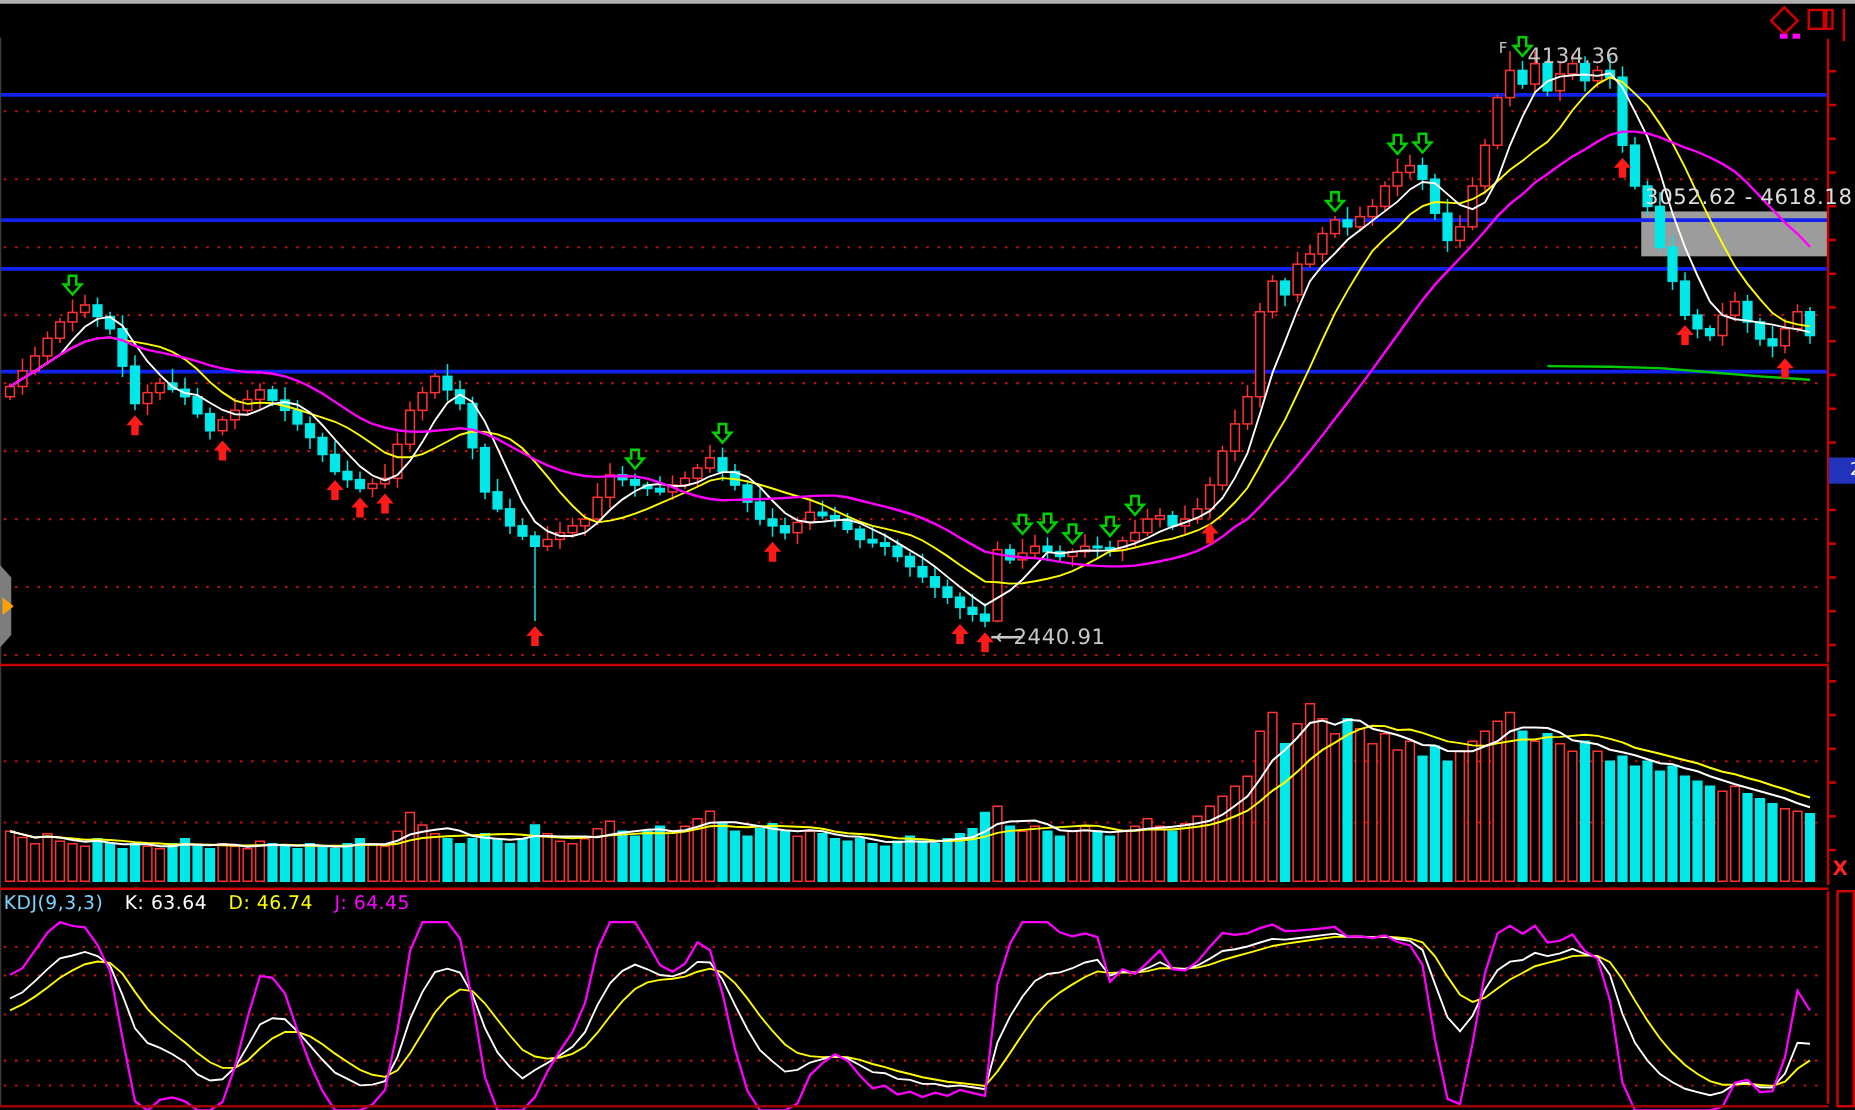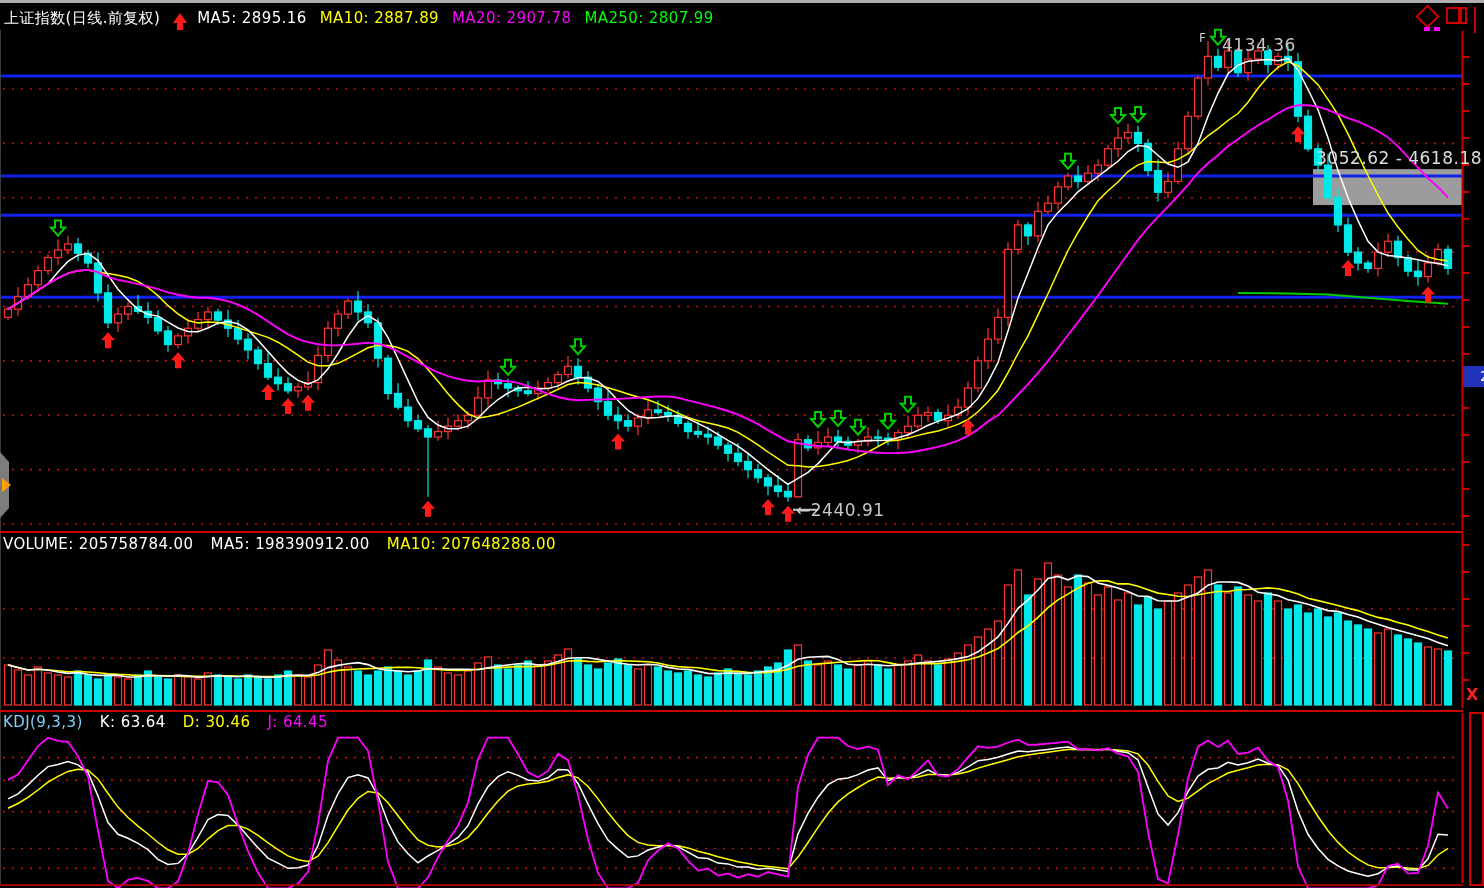--- a/index.html
+++ b/index.html
@@ -704,56 +704,43 @@
       <line x1="3" y1="848.5" x2="1460" y2="848.5" stroke="#bb1111" stroke-width="1.7" stroke-dasharray="2 7"></line>
       <line x1="3" y1="868.38" x2="1460" y2="868.38" stroke="#bb1111" stroke-width="1.7" stroke-dasharray="2 7"></line>
       <polyline fill="none" stroke="#ffff00" stroke-width="1.5" points="8,808.3 18,803.5 28,797.3 38,790.0 48,782.2 58,776.3 68,771.4 78,769.2 88,770.3 98,778.9 108,793.5 118,807.1 128,817.5 138,826.1 148,834.0 158,842.5 168,849.8 178,854.3 188,854.2 198,848.5 208,838.8 218,830.7 228,825.6 238,825.5 248,829.1 258,835.4 268,842.9 278,849.6 288,855.9 298,859.8 308,861.5 318,856.2 328,842.6 338,826.2 348,810.0 358,798.3 368,791.5 378,792.9 388,802.8 398,815.8 408,828.4 418,839.9 428,845.2 438,846.9 448,846.0 458,843.1 468,837.3 478,826.2 488,813.0 498,800.9 508,791.2 518,785.9 528,783.9 538,783.0 548,781.3 558,777.4 568,774.9 578,777.8 588,786.5 598,798.9 608,812.6 618,824.8 628,835.6 638,842.4 648,844.9 658,845.7 668,845.4 678,845.8 688,847.9 698,851.2 708,853.7 718,856.8 728,859.2 738,861.8 748,863.6 758,865.4 768,866.4 778,867.5 788,868.8 798,857.1 808,842.5 818,827.4 828,813.2 838,801.9 848,793.9 858,787.5 868,781.6 878,777.1 888,778.3 898,777.9 908,778.0 918,776.9 928,774.5 938,774.6 948,774.9 958,774.1 968,771.7 978,768.1 988,765.2 998,762.5 1008,759.7 1018,756.8 1028,755.1 1038,753.6 1048,752.2 1058,750.8 1068,749.5 1078,749.5 1088,749.4 1098,749.6 1108,749.4 1118,750.0 1128,750.9 1138,753.9 1148,765.0 1158,781.3 1168,795.9 1178,801.5 1188,798.2 1198,790.8 1208,783.6 1218,778.4 1228,773.0 1238,770.3 1248,767.8 1258,764.9 1268,764.3 1278,764.7 1288,769.8 1298,783.6 1308,800.5 1318,816.5 1328,830.8 1338,842.4 1348,852.0 1358,859.2 1368,864.9 1378,867.8 1388,867.6 1398,867.0 1408,868.0 1418,868.7 1428,865.4 1438,855.0 1448,848.3"></polyline>
       <polyline fill="none" stroke="#ffffff" stroke-width="1.5" points="8,798.8 18,793.8 28,784.9 38,775.3 48,766.6 58,764.4 68,761.5 78,764.8 88,772.5 98,796.1 108,822.6 118,834.3 128,838.3 138,843.4 148,849.7 158,859.5 168,864.4 178,863.4 188,853.9 198,837.1 208,819.5 218,814.6 228,815.4 238,825.1 248,836.5 258,847.8 268,858.1 278,863.1 288,868.3 298,867.7 308,865.0 318,845.5 328,815.4 338,793.5 348,777.6 358,774.9 368,778.0 378,795.7 388,822.5 398,841.9 408,853.7 418,862.7 428,856.0 438,850.3 448,844.2 458,837.4 468,825.7 478,803.9 488,786.7 498,776.7 508,771.7 518,775.4 528,780.0 538,781.1 548,777.8 558,769.5 568,770.0 578,783.5 588,804.1 598,823.6 608,840.1 618,849.1 628,857.3 638,855.9 648,850.0 658,847.3 668,844.7 678,846.7 688,852.2 698,857.7 708,858.6 718,863.1 728,863.9 738,867.1 748,867.1 758,869.2 768,868.3 778,869.8 788,871.4 798,833.8 808,813.3 818,797.2 828,784.7 838,779.2 848,777.9 858,774.6 868,770.0 878,767.9 888,780.6 898,777.0 908,778.4 918,774.6 928,769.8 938,774.8 948,775.4 958,772.4 968,766.9 978,760.8 988,759.4 998,757.2 1008,754.0 1018,751.1 1028,751.7 1038,750.6 1048,749.4 1058,748.1 1068,746.9 1078,749.4 1088,749.4 1098,749.9 1108,749.0 1118,751.2 1128,752.7 1138,759.9 1148,787.3 1158,813.9 1168,825.0 1178,812.6 1188,791.6 1198,776.1 1208,769.3 1218,768.0 1228,762.3 1238,764.9 1248,762.7 1258,759.1 1268,763.2 1278,765.4 1288,780.0 1298,811.2 1308,834.3 1318,848.5 1328,859.3 1338,865.8 1348,871.0 1358,873.7 1368,876.2 1378,873.7 1388,867.1 1398,865.9 1408,869.8 1418,870.1 1428,858.8 1438,834.2 1448,835.0"></polyline>
       <polyline fill="none" stroke="#ff00ff" stroke-width="1.8" points="8,779.9 18,774.6 28,760.3 38,746.0 48,737.7 58,740.8 68,741.9 78,756.1 88,776.9 98,830.6 108,881.0 118,888.3 128,879.9 138,877.9 148,881.1 158,888.3 168,888.3 178,881.6 188,853.3 198,814.2 208,780.8 218,782.3 228,794.9 238,824.5 248,851.1 258,872.7 268,888.3 278,888.3 288,888.3 298,883.6 308,871.9 318,824.1 328,760.9 338,737.7 348,737.7 358,737.7 368,750.8 378,801.2 388,861.9 398,888.3 408,888.3 418,888.3 428,877.6 438,857.1 448,840.5 458,825.8 468,802.5 478,759.4 488,737.7 498,737.7 508,737.7 518,754.3 528,772.2 538,777.3 548,770.9 558,753.8 568,760.2 578,794.9 588,839.3 598,872.9 608,888.3 618,888.3 628,888.3 638,882.8 648,860.2 658,850.5 668,843.4 678,848.5 688,860.6 698,870.6 708,868.6 718,875.6 728,873.4 738,877.7 748,874.1 758,876.7 768,872.0 778,874.3 788,876.6 798,787.1 808,754.9 818,737.7 828,737.7 838,737.7 848,746.0 858,749.0 868,746.7 878,749.7 888,785.4 898,775.4 908,779.1 918,770.1 928,760.3 938,775.3 948,776.5 958,769.1 968,757.3 978,746.3 988,747.9 998,746.6 1008,742.5 1018,739.6 1028,744.8 1038,744.5 1048,743.7 1058,742.7 1068,741.6 1078,749.3 1088,749.2 1098,750.4 1108,748.3 1118,753.6 1128,756.3 1138,771.9 1148,831.8 1158,879.1 1168,883.3 1178,834.8 1188,778.5 1198,746.7 1208,740.6 1218,747.0 1228,740.7 1238,754.0 1248,752.6 1258,747.6 1268,760.9 1278,766.9 1288,800.3 1298,866.3 1308,888.3 1318,888.3 1328,888.3 1338,888.3 1348,888.3 1358,888.3 1368,888.3 1378,885.3 1388,866.1 1398,863.7 1408,873.6 1418,872.9 1428,845.7 1438,792.6 1448,808.4"></polyline>
       <line x1="1462.5" y1="713" x2="1462.5" y2="883" stroke="#c80000" stroke-width="2"></line>
     </svg>
 
   <div class="leftline"></div>
 
-  <div class="hdr">
-    <span class="t-white">上证指数(日线.前复权)</span>
-    <span class="hdr-arrow" style="margin-right:10px"></span>
-    <span class="t-white">MA5: 2895.16</span>
-    <span class="t-yellow">MA10: 2887.89</span>
-    <span class="t-magenta">MA20: 2907.78</span>
-    <span class="t-green">MA250: 2807.99</span>
-  </div>
 
   <div class="icons">
     <span class="diamond"></span>
     <span class="winicon">
         <b class="w1"></b>
         <b class="w2"></b>
       </span>
     <span class="edgebar"></span>
   </div>
   <div class="dots">
       <i></i>
       <i></i>
     </div>
 
   <div class="divider" style="top:531px"></div>
   <div class="divider" style="top:710px"></div>
   <div class="botline"></div>
 
-  <div class="lblrow" style="top:535px">
-    <span class="t-white">VOLUME: 205758784.00</span>
-    <span class="t-white">MA5: 198390912.00</span>
-    <span class="t-yellow">MA10: 207648288.00</span>
-  </div>
 
   <div class="lblrow" style="top:713px">
     <span class="t-gray">KDJ(9,3,3)</span>
     <span class="t-white">K: 63.64</span>
-    <span class="t-yellow">D: 30.46</span>
+    <span class="t-yellow">D: 46.74</span>
     <span class="t-magenta">J: 64.45</span>
   </div>
 
   <div class="ann" style="left:1199px;top:31px;font-size:12px">F</div>
   <div class="ann" style="left:1222px;top:35px">4134.36</div>
   <div class="ann" style="left:796px;top:500px">←2440.91</div>
   <div class="ann" style="left:1316px;top:148px;color:#dddddd">3052.62 - 4618.18</div>
 
   <div class="badge">26</div>
   <div class="panex">X</div>

